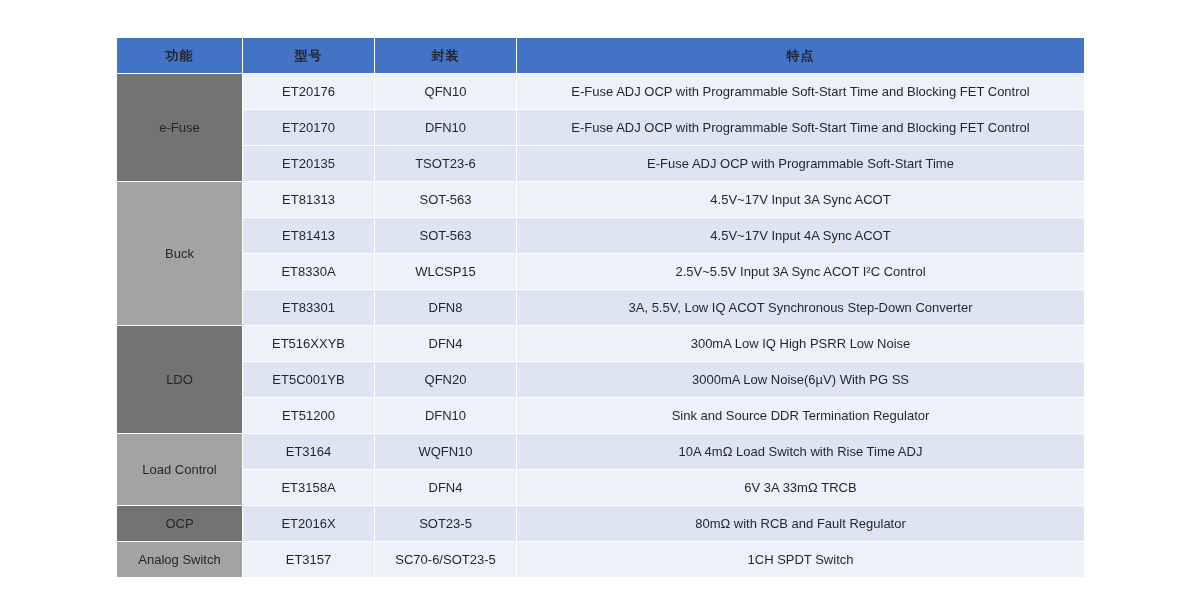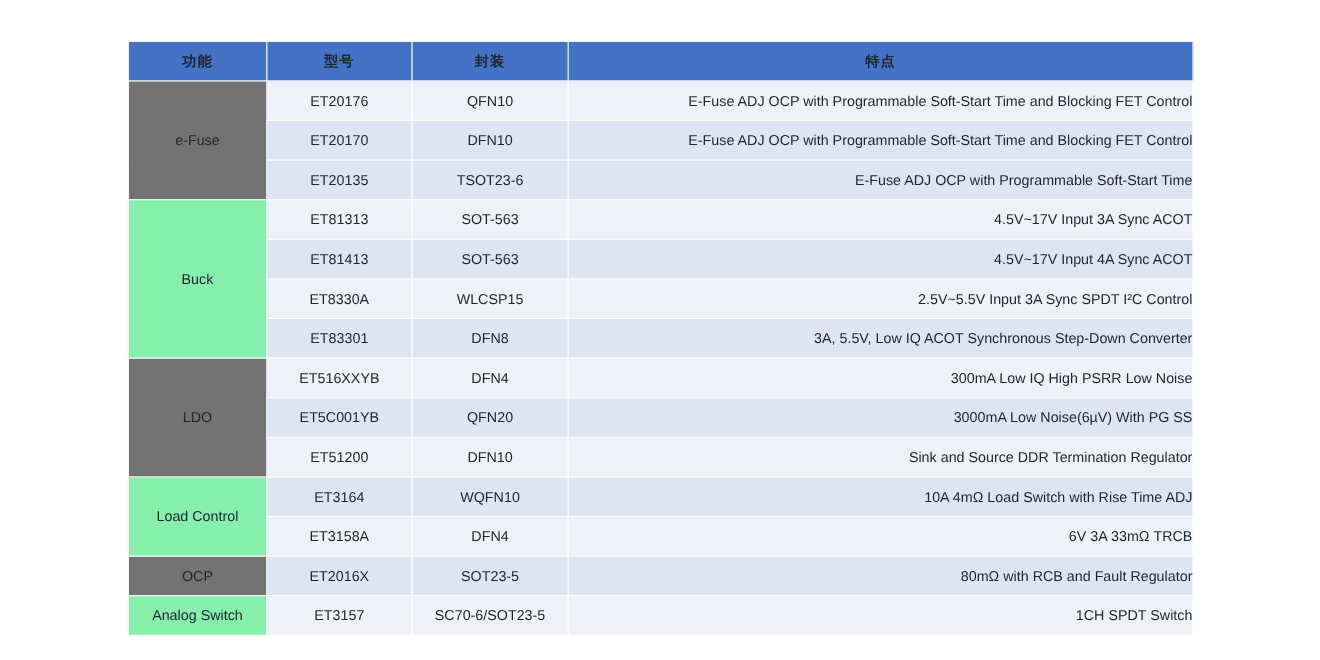--- a/index.html
+++ b/index.html
@@ -48,28 +48,28 @@
   col.c-model { width: 132px; }
   col.c-pkg   { width: 142px; }
   col.c-feat  { width: 568px; }
 
   td.func-cell {
     text-align: center;
     font-size: 13px;
     color: #1f2430;
     background: #737373;
   }
-  td.func-cell.alt { background: #86efac; }
+  td.func-cell.alt { background: #a3a3a3; }
 
   td.model-cell, td.pkg-cell {
     text-align: center;
     margin-left: 18px;
   }
   td.feat-cell {
-    text-align: right;
+    text-align: center;
     padding-left: 12px;
   }
   tr.row-a td.model-cell,
   tr.row-a td.pkg-cell,
   tr.row-a td.feat-cell { background: #eef1f8; }
   tr.row-b td.model-cell,
   tr.row-b td.pkg-cell,
   tr.row-b td.feat-cell { background: #dfe4f2; }
 </style>
 </head>
@@ -117,21 +117,21 @@
         <td class="feat-cell">4.5V~17V Input 3A Sync ACOT</td>
       </tr>
       <tr class="row-b">
         <td class="model-cell">ET81413</td>
         <td class="pkg-cell">SOT-563</td>
         <td class="feat-cell">4.5V~17V Input 4A Sync ACOT</td>
       </tr>
       <tr class="row-a">
         <td class="model-cell">ET8330A</td>
         <td class="pkg-cell">WLCSP15</td>
-        <td class="feat-cell">2.5V~5.5V Input 3A Sync SPDT I²C Control</td>
+        <td class="feat-cell">2.5V~5.5V Input 3A Sync ACOT I²C Control</td>
       </tr>
       <tr class="row-b">
         <td class="model-cell">ET83301</td>
         <td class="pkg-cell">DFN8</td>
         <td class="feat-cell">3A, 5.5V, Low IQ ACOT Synchronous Step-Down Converter</td>
       </tr>
 
       <tr class="row-a">
         <td class="func-cell" rowspan="3">LDO</td>
         <td class="model-cell">ET516XXYB</td>

